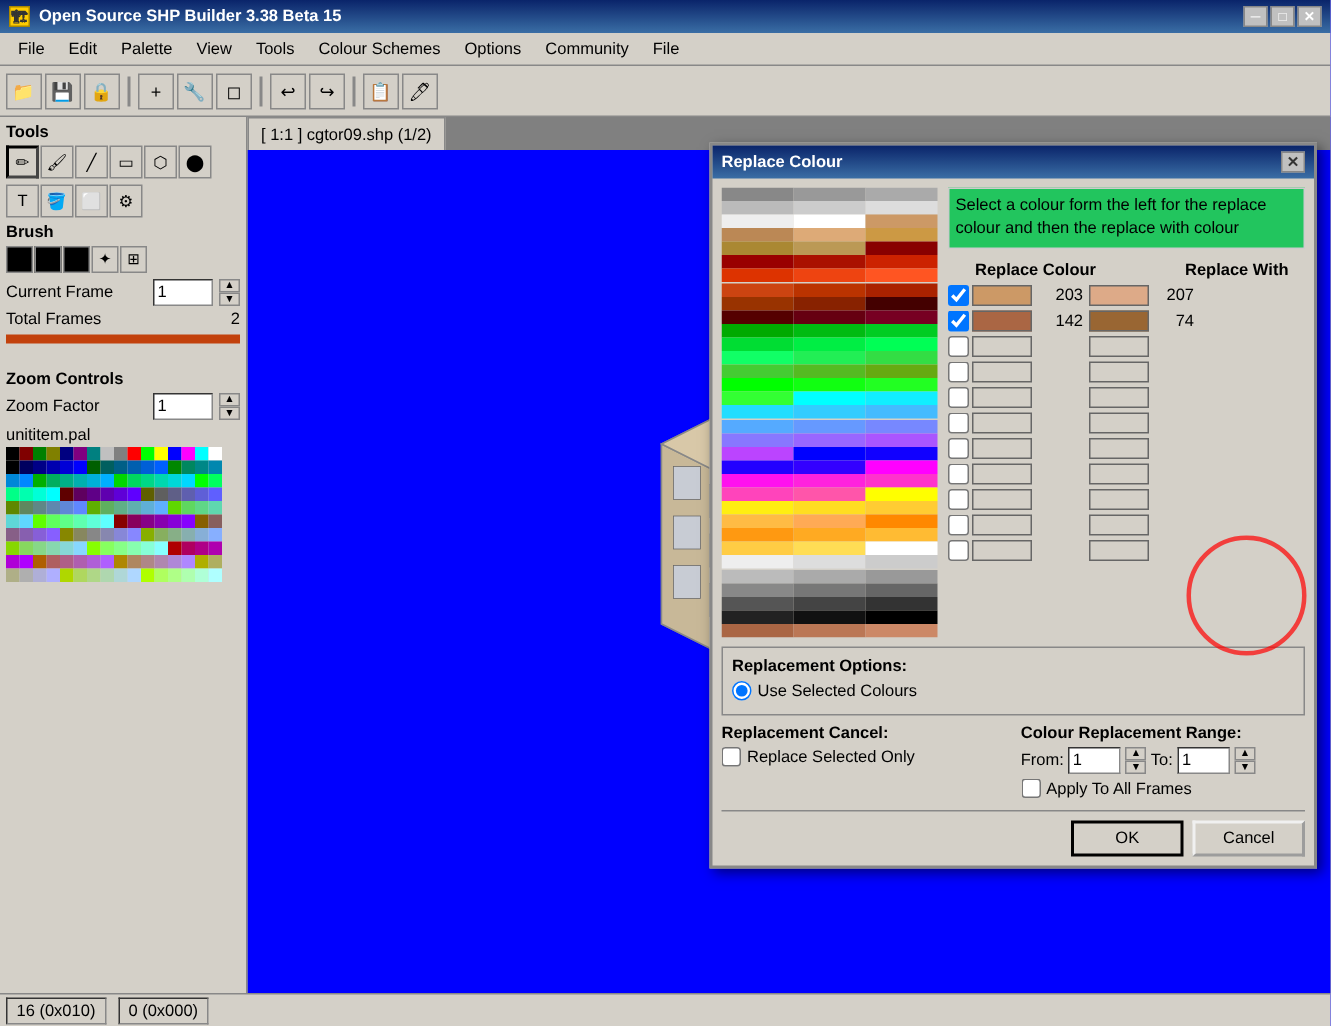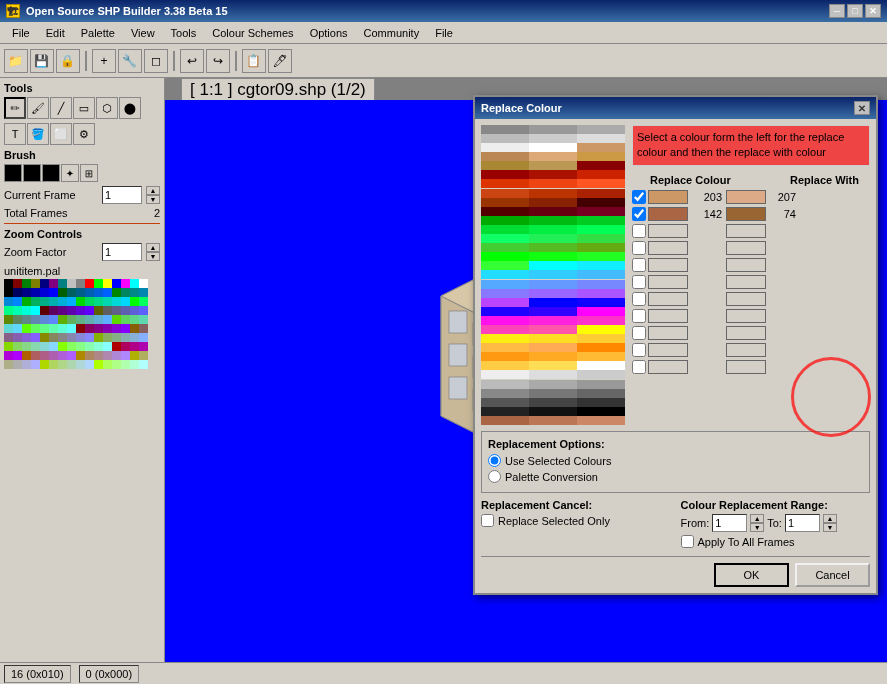--- a/index.html
+++ b/index.html
@@ -172,23 +172,23 @@
       overflow: hidden;
     }
     .canvas-tab {
       background: #d4d0c8;
       height: 22px;
       display: flex;
       align-items: center;
       padding: 0 8px;
       border: 1px solid #888;
       border-bottom: none;
-      font-size: 17px;
+      font-size: 11px;
       position: absolute;
-      top: 0; left: 0; margin-left: 16px;
+      top: 0; left: 0;
     }
     .canvas-content {
       position: absolute;
       top: 22px; left: 0; right: 0; bottom: 0;
       background: #0000ff;
       display: flex;
       align-items: center;
       justify-content: center;
     }
 
@@ -258,21 +258,21 @@
     .dialog-right {
       flex: 1;
     }
     .dialog-instruction {
       font-size: 11px;
       color: #000;
       line-height: 1.4;
       margin-bottom: 8px;
       padding: 4px;
       border: 1px solid #ccc;
-      background: #ef4444;
+      background: #22c55e;
     }
     .replace-row {
       display: flex;
       align-items: center;
       height: 16px;
       margin-bottom: 1px;
     }
     .replace-check {
       width: 14px; height: 14px;
       margin-right: 2px;
@@ -461,21 +461,21 @@
       <div class="spin-btn">
         <div class="spin-up">▲</div>
         <div class="spin-down">▼</div>
       </div>
     </div>
     <div class="field-row">
       <span class="field-label">Total Frames</span>
       <span style="font-size:11px;">2</span>
     </div>
 
-    <div class="panel-section-title" style="margin-top:4px; border-top:1px solid #c2410c; padding-top:4px;">Zoom Controls</div>
+    <div class="panel-section-title" style="margin-top:4px; border-top:6px solid #c2410c; padding-top:18px;">Zoom Controls</div>
     <div class="field-row">
       <span class="field-label">Zoom Factor</span>
       <input class="field-input" type="text" value="1" style="">
       <div class="spin-btn">
         <div class="spin-up">▲</div>
         <div class="spin-down">▼</div>
       </div>
     </div>
 
     <div class="palette-label">unititem.pal</div>
@@ -891,24 +891,20 @@
     </div>
 
     <div class="red-circle"></div>
 
     <div class="options-section">
       <div class="options-title">Replacement Options:</div>
       <div class="radio-row">
         <input type="radio" name="replace-option" checked="" style="">
         <span>Use Selected Colours</span>
       </div>
-      <div class="radio-row">
-        <input type="radio" name="replace-option" style="">
-        <span>Palette Conversion</span>
-      </div>
     </div>
 
     <div class="range-section">
       <div class="range-block">
         <div class="range-title">Replacement Cancel:</div>
         <div class="checkbox-row">
           <input type="checkbox" style="">
           <span>Replace Selected Only</span>
         </div>
       </div>

